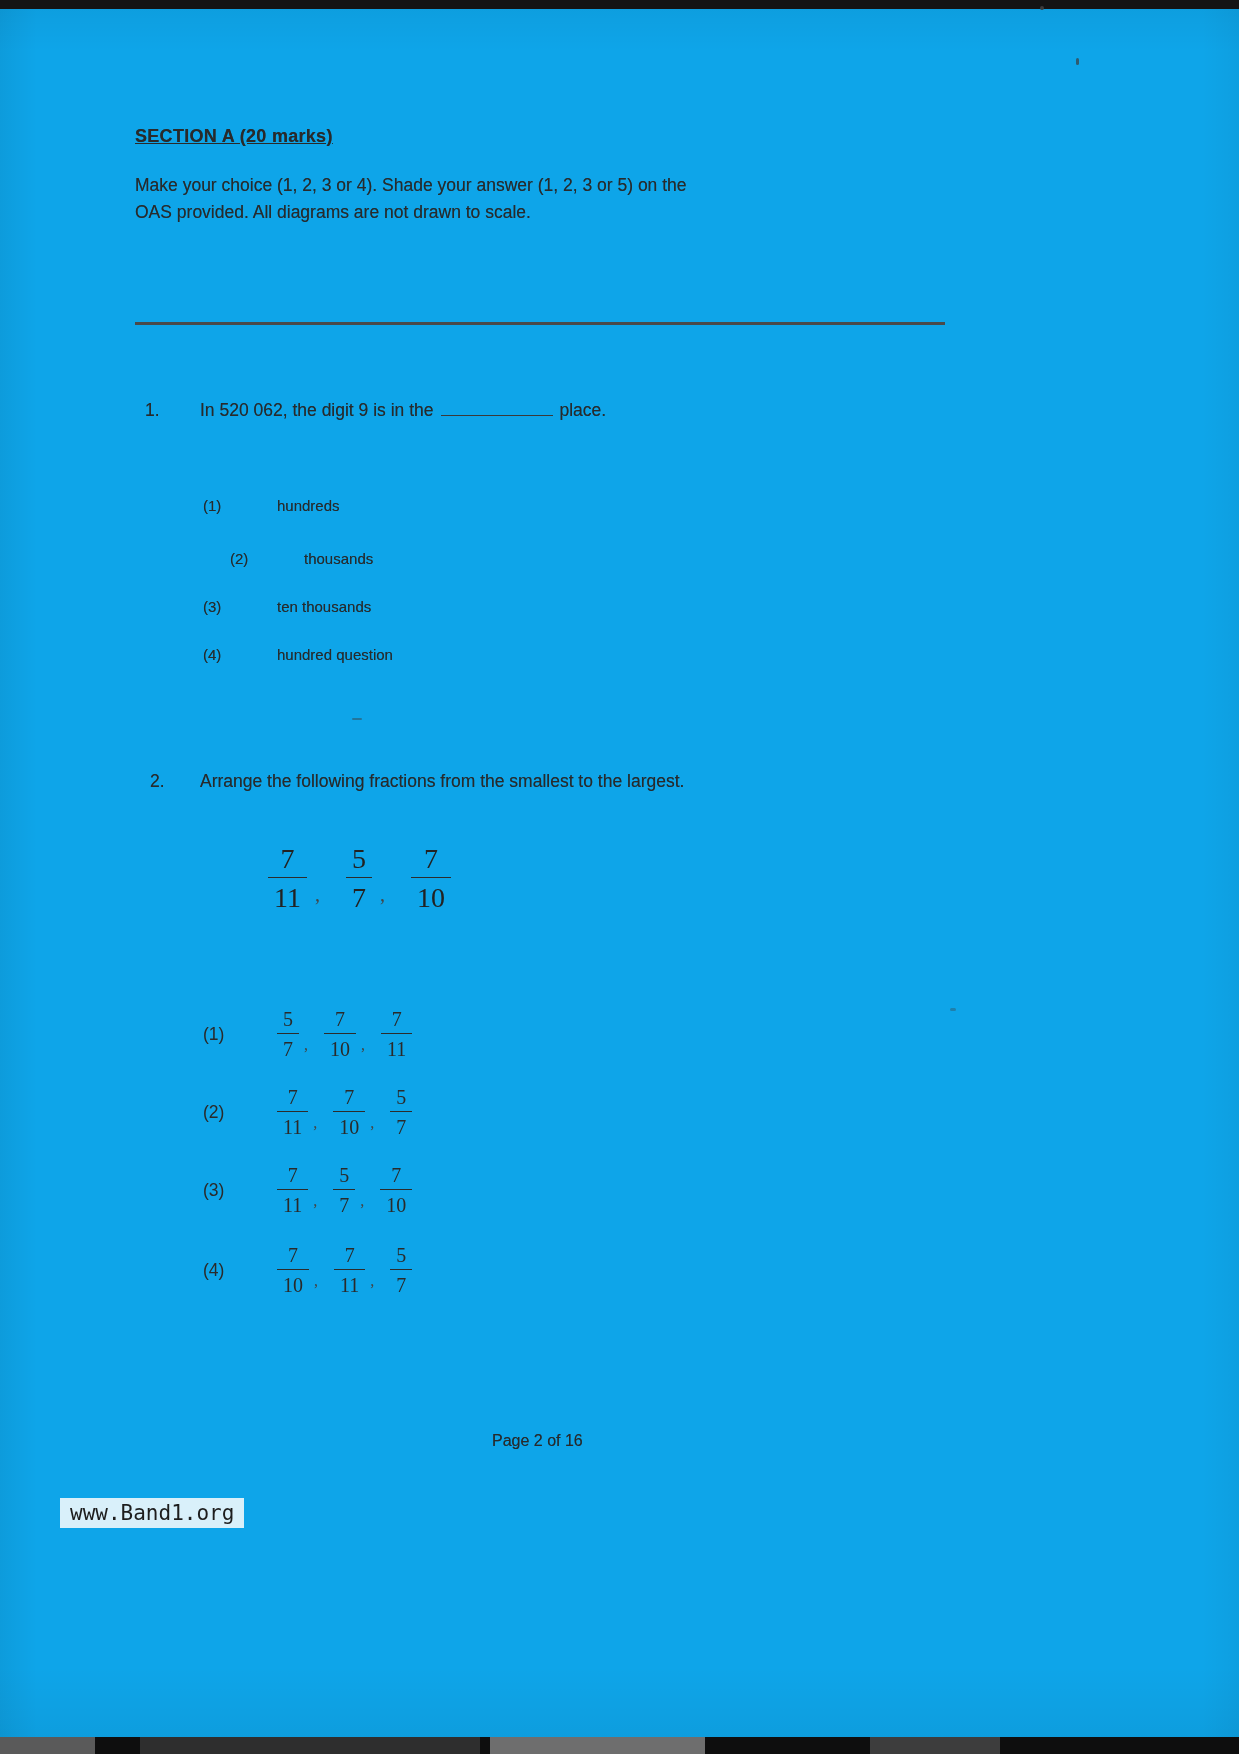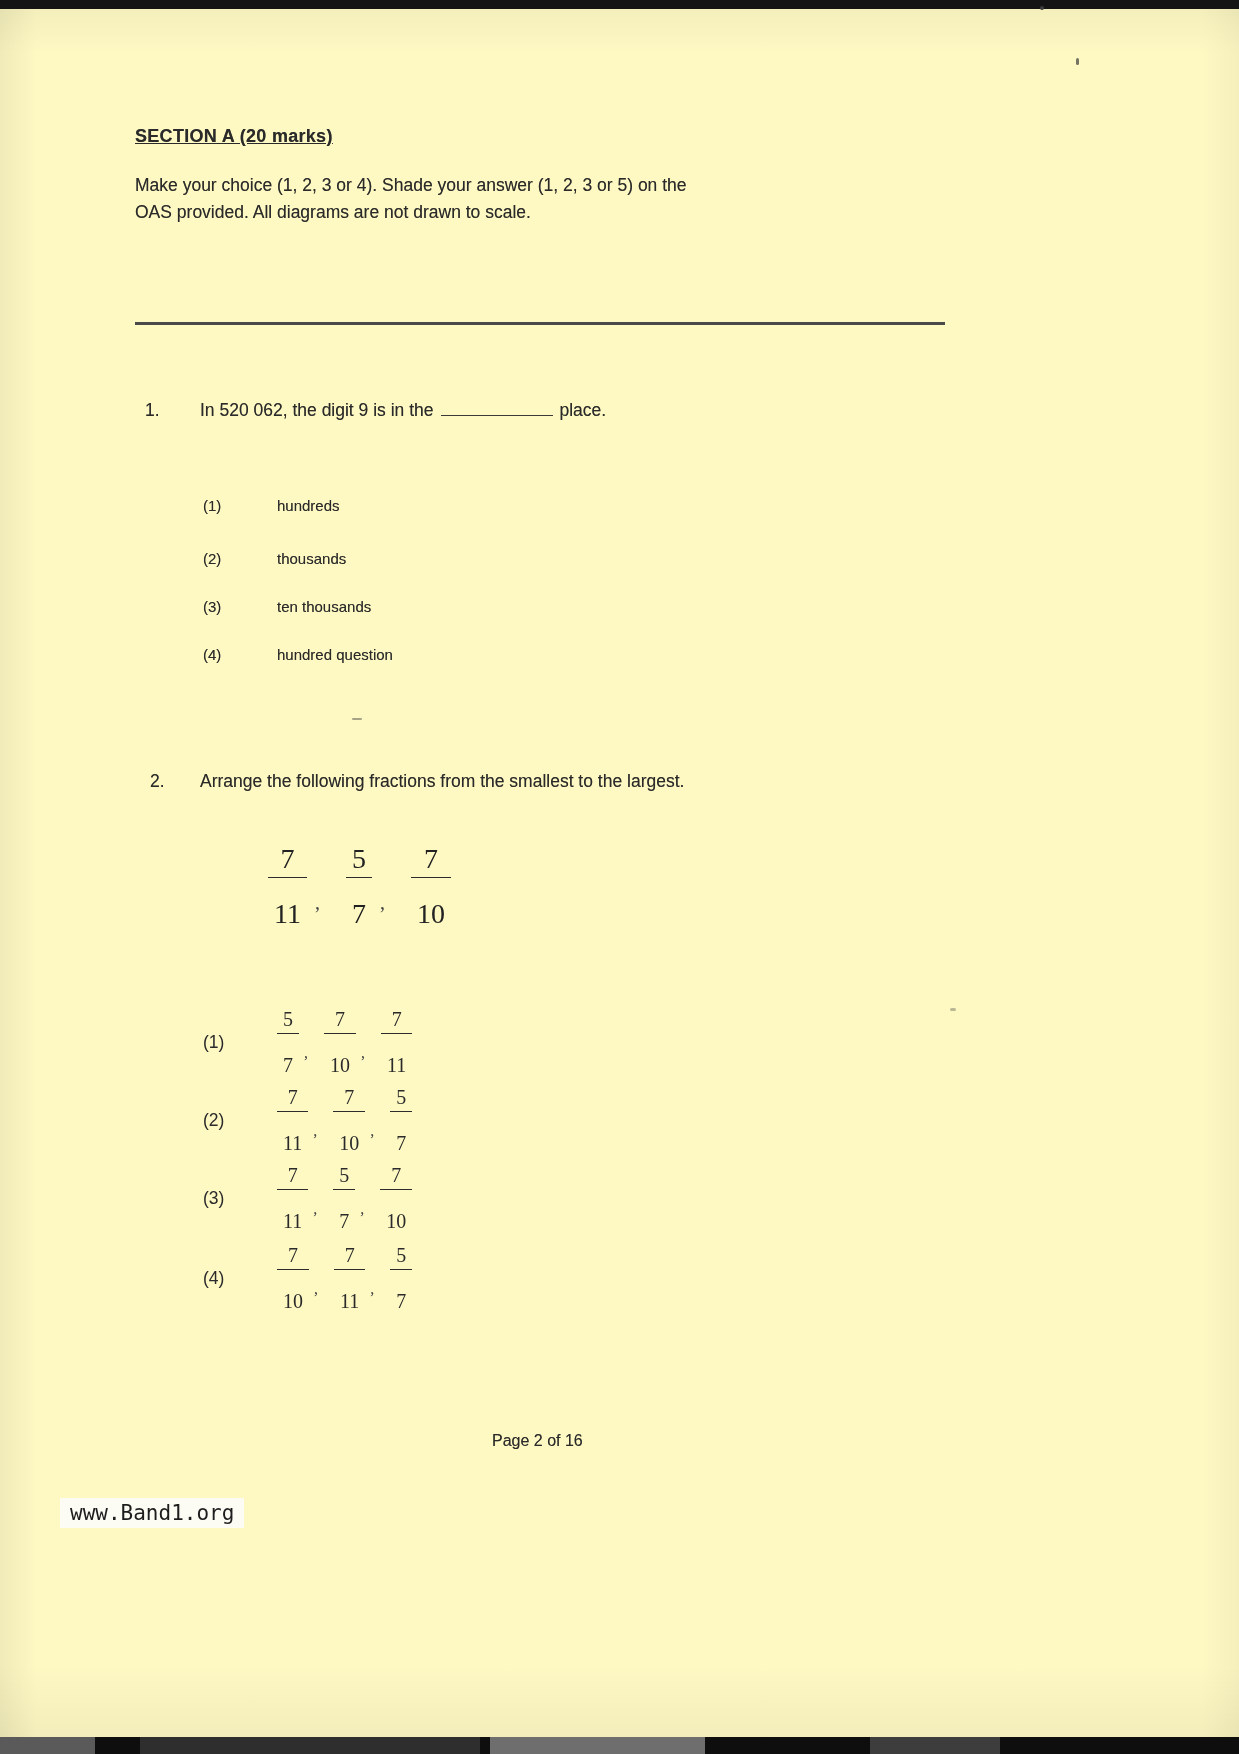--- a/index.html
+++ b/index.html
@@ -1,20 +1,20 @@
 <!DOCTYPE html>
 <html><head>
 <meta charset="utf-8">
 <style>
   html, body { margin:0; padding:0; background:#cfcfcf; }
   .page {
     position:relative;
     width:1239px; height:1754px;
     margin:0 auto;
-    background:#fef9c3;
+    background:#0ea5e9;
     overflow:hidden;
     font-family:"Liberation Sans", sans-serif;
     color:#2a2a2a;
   }
   .scan-texture {
     position:absolute; inset:0; pointer-events:none;
     background:
       linear-gradient(180deg, rgba(0,0,0,0.05) 0%, rgba(0,0,0,0) 3%, rgba(0,0,0,0) 95%, rgba(0,0,0,0.06) 100%),
       linear-gradient(90deg, rgba(0,0,0,0.06) 0%, rgba(0,0,0,0) 3%, rgba(0,0,0,0) 97%, rgba(0,0,0,0.04) 100%);
   }
@@ -50,21 +50,21 @@
   }
 
   .opt-text-row { position:absolute; left:203px; font-size:15px; text-shadow:0 0 0.4px rgba(0,0,0,0.4); }
   .opt-label { display:inline-block; width:74px; }
 
   .frac {
     display:inline-block; text-align:center; vertical-align:middle;
     font-family:"Liberation Serif", serif;
   }
   .frac .num { display:block; padding:0 6px 2px 6px; }
-  .frac .den { display:block; padding:20px 6px 0 6px; border-top:1.8px solid #2c2c2c;text-align:center; }
+  .frac .den { display:block; padding:4px 6px 0 6px; border-top:1.8px solid #2c2c2c;text-align:center; }
 
   .given-fracs {
     position:absolute; left:268px; top:843px;
     display:flex; align-items:center;
     font-size:28px; color:#222;
   }
   .given-fracs .frac { margin-right:8px; }
   .given-fracs .comma {
     font-family:"Liberation Serif", serif;
     font-size:20px; margin-right:26px; transform:translateY(16px); color:#444;
@@ -115,21 +115,21 @@
 
   <div class="divider"></div>
 
   <div class="q-row" style="left:145px; top:400px;">
     <span class="q-num">1.</span><span><span>In 520 062, the digit 9 is in the</span><span class="blank"></span><span>place.</span></span>
   </div>
 
   <div class="opt-text-row" style="top:497px;">
     <span class="opt-label">(1)</span><span>hundreds</span>
   </div>
-  <div class="opt-text-row" style="top:550px;">
+  <div class="opt-text-row" style="top:550px;margin-left:27px;">
     <span class="opt-label">(2)</span><span>thousands</span>
   </div>
   <div class="opt-text-row" style="top:598px;">
     <span class="opt-label">(3)</span><span>ten thousands</span>
   </div>
   <div class="opt-text-row" style="top:646px;">
     <span class="opt-label">(4)</span><span>hundred question</span>
   </div>
 
   <div class="q-row" style="left:150px; top:771px;">

